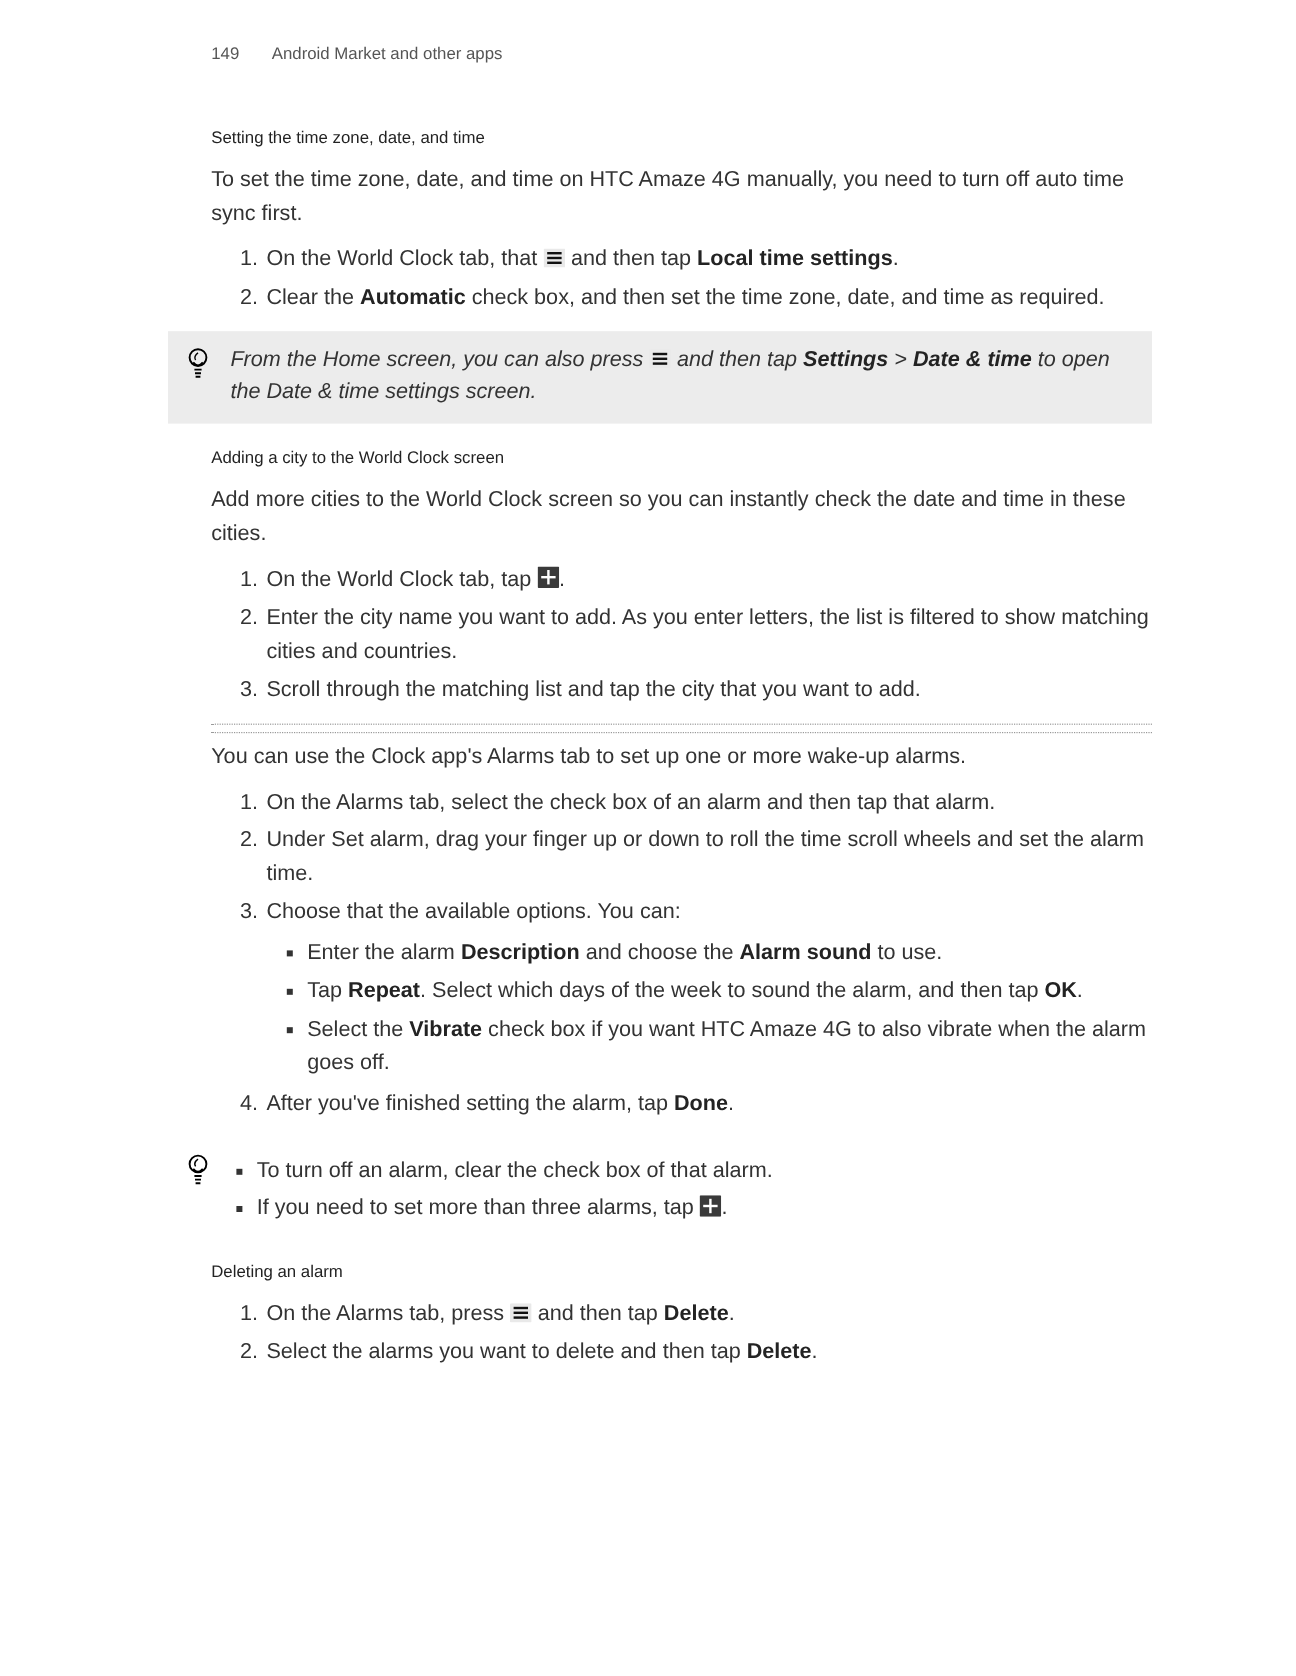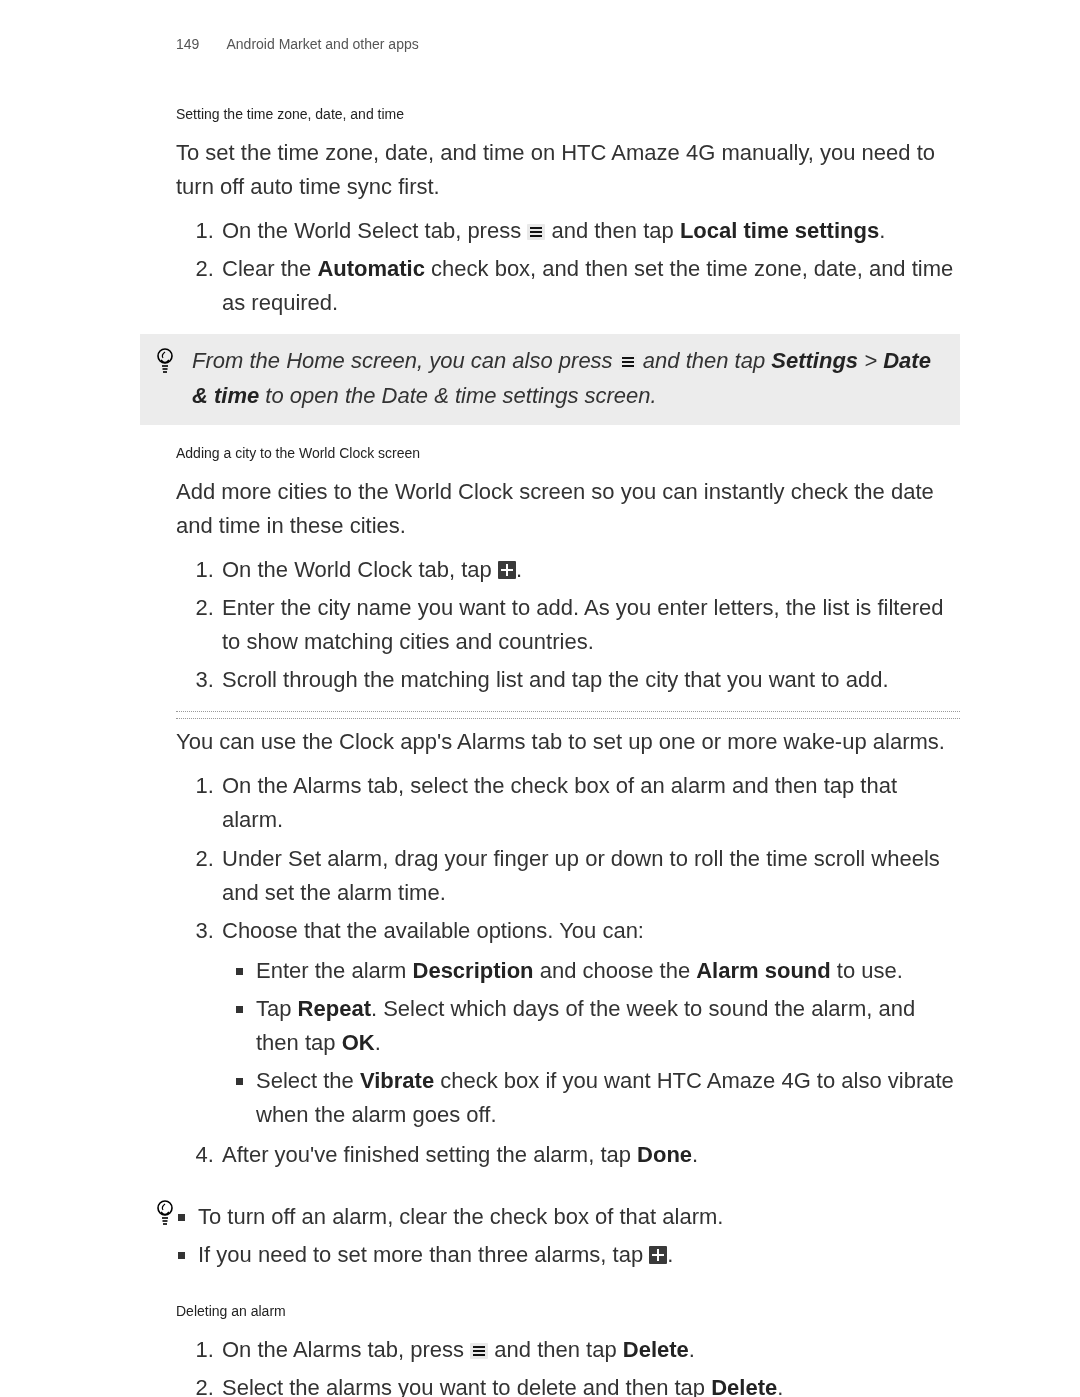--- a/index.html
+++ b/index.html
@@ -25,21 +25,21 @@
     color: #555;
     margin-bottom: 54px;
   }
   .page-header .page-num { margin-right: 24px; }
   .sub-heading {
     font-size: 14px;
     color: #232323;
     margin: 10px 0 14px 0;
   }
   .body-text, li {
-    font-size: 22px;
+    font-size: 18px;
     color: #333;
     line-height: 1.55;
   }
   .body-text { margin: 0 0 10px 0; }
   ol.num {
     list-style: decimal;
     margin: 8px 0 14px 0;
     padding-left: 44px;
   }
   ol.num > li { padding-left: 2px; margin: 4px 0; }
@@ -70,20 +70,21 @@
     align-items: flex-start;
     gap: 16px;
     margin-bottom: 20px;
     margin-top: 8px;
   }
   .tip-box-plain {
     margin-left: -36px;
     padding: 10px 14px 12px 14px;
     display: flex;
     align-items: flex-start;
+    gap: 16px;
     margin-top: 8px;
     margin-bottom: 14px;
   }
   .tip-icon {
     flex: 0 0 auto;
     margin-top: 2px;
   }
   .tip-content { flex: 1 1 auto; }
   .tip-content .body-text { margin: 0; font-style: italic; }
   .tip-box-plain ul.sq { padding-left: 22px; margin: 0; }
@@ -128,21 +129,21 @@
 
     <div class="page-header">
       <span class="page-num">149</span>
       <span>Android Market and other apps</span>
     </div>
 
     <div class="sub-heading">Setting the time zone, date, and time</div>
     <p class="body-text">To set the time zone, date, and time on HTC Amaze 4G manually, you need to turn off auto time sync first.</p>
     <ol class="num">
       <li>
-        <span>On the World Select tab, press </span>
+        <span>On the World Clock tab, that </span>
         <span class="icon-menu-inline"><svg viewBox="0 0 18 16">
               <use href="#svg-menu"></use>
             </svg></span>
         <span> and then tap </span>
         <span class="bold">Local time settings</span><span>.</span>
       </li>
       <li>
         <span>Clear the </span><span class="bold">Automatic</span><span> check box, and then set the time zone, date, and time as required.</span>
       </li>
     </ol>

